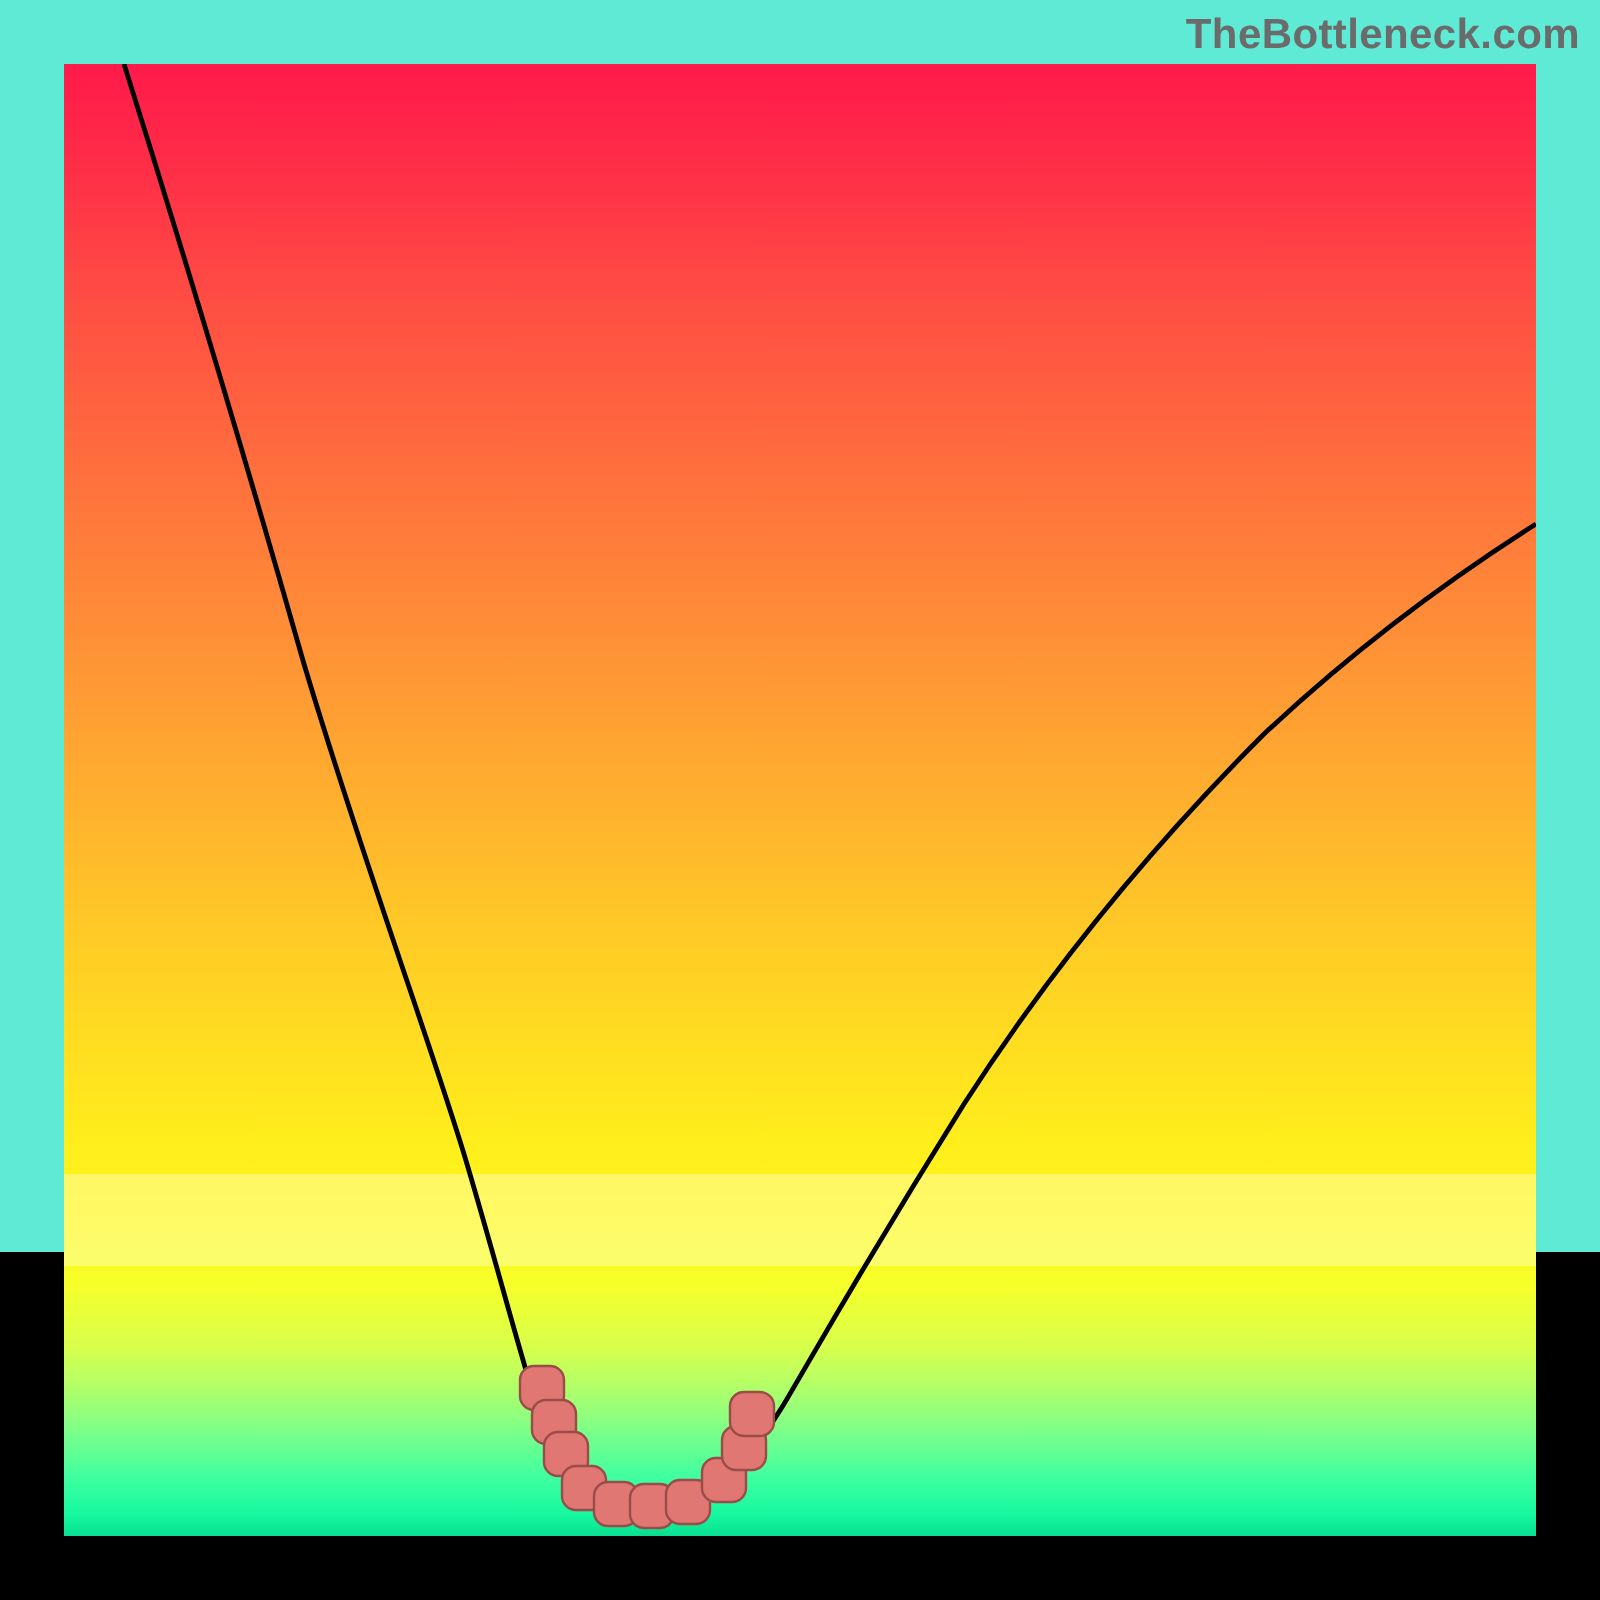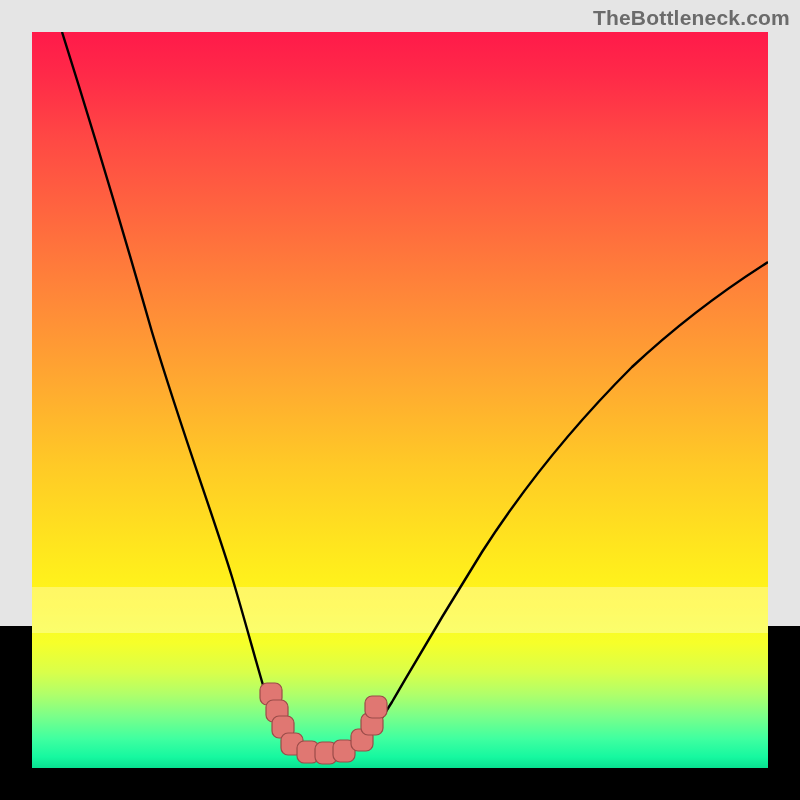--- a/index.html
+++ b/index.html
@@ -8,21 +8,21 @@
     width: 800px;
     height: 800px;
     background: #000;
     overflow: hidden;
     font-family: Arial, Helvetica, sans-serif;
   }
   .stage {
     position: relative;
     width: 800px;
     height: 626px;
-    background: #e5e5e5;
+    background: #5eead4;
     text-decoration: underline;
   }
   .plot-area {
     position: absolute;
     left: 32px;
     top: 32px;
     width: 736px;
     height: 736px;
     overflow: hidden;
   }

